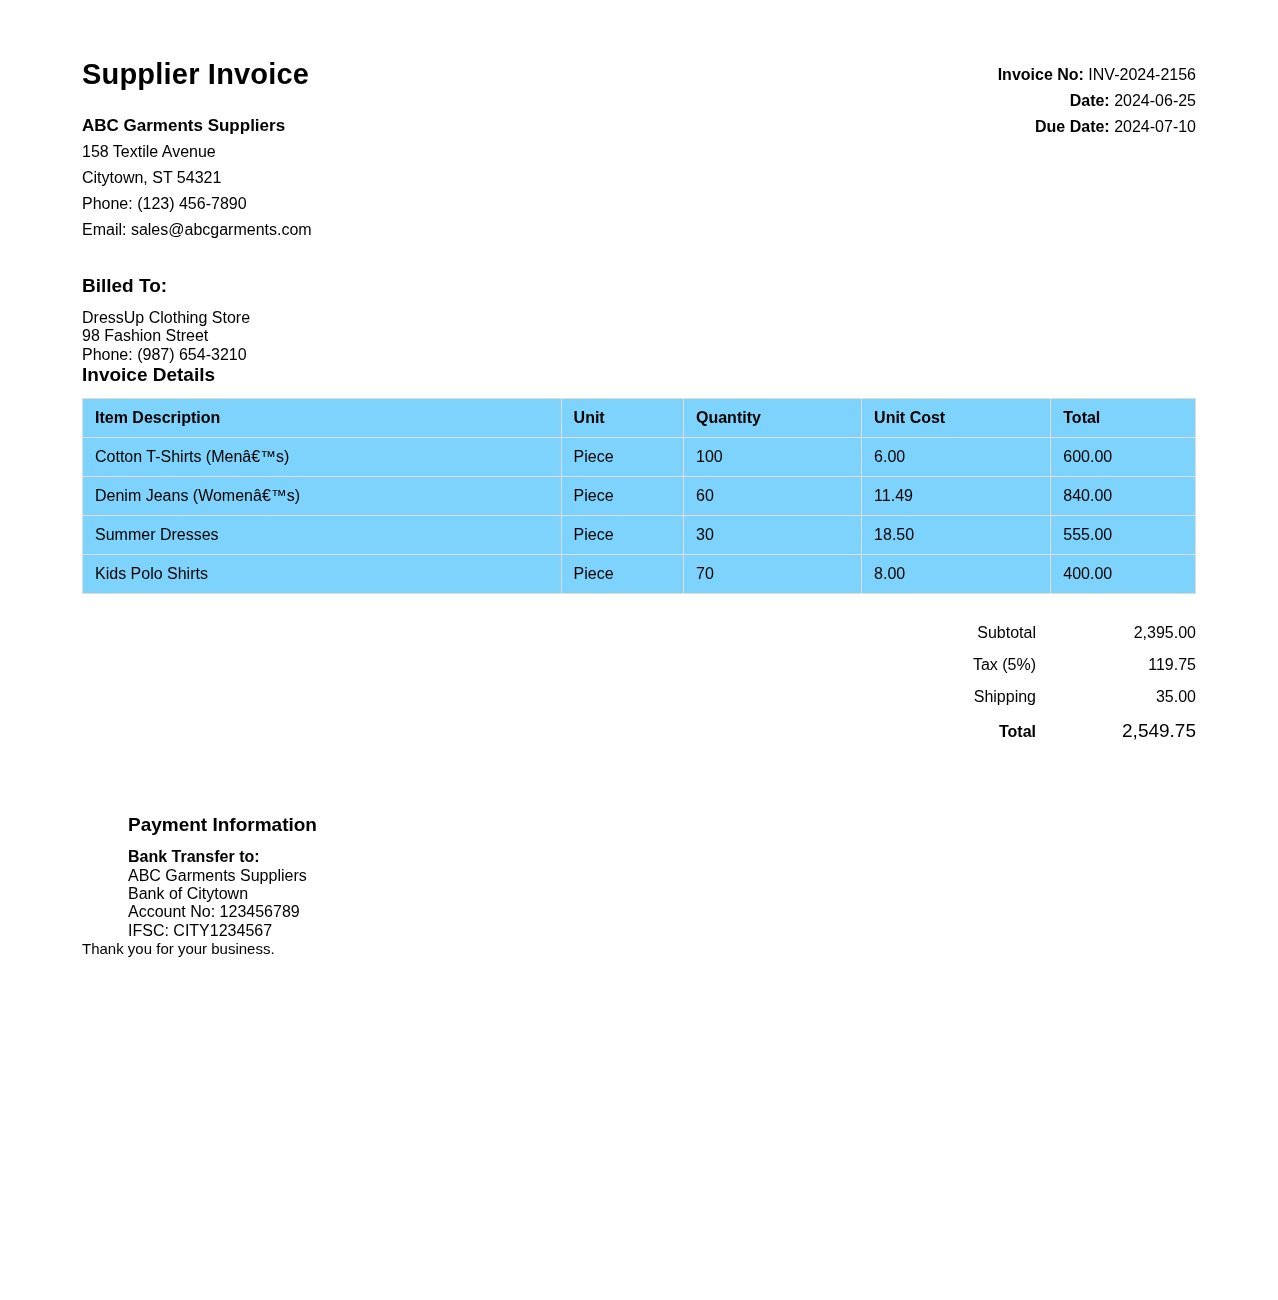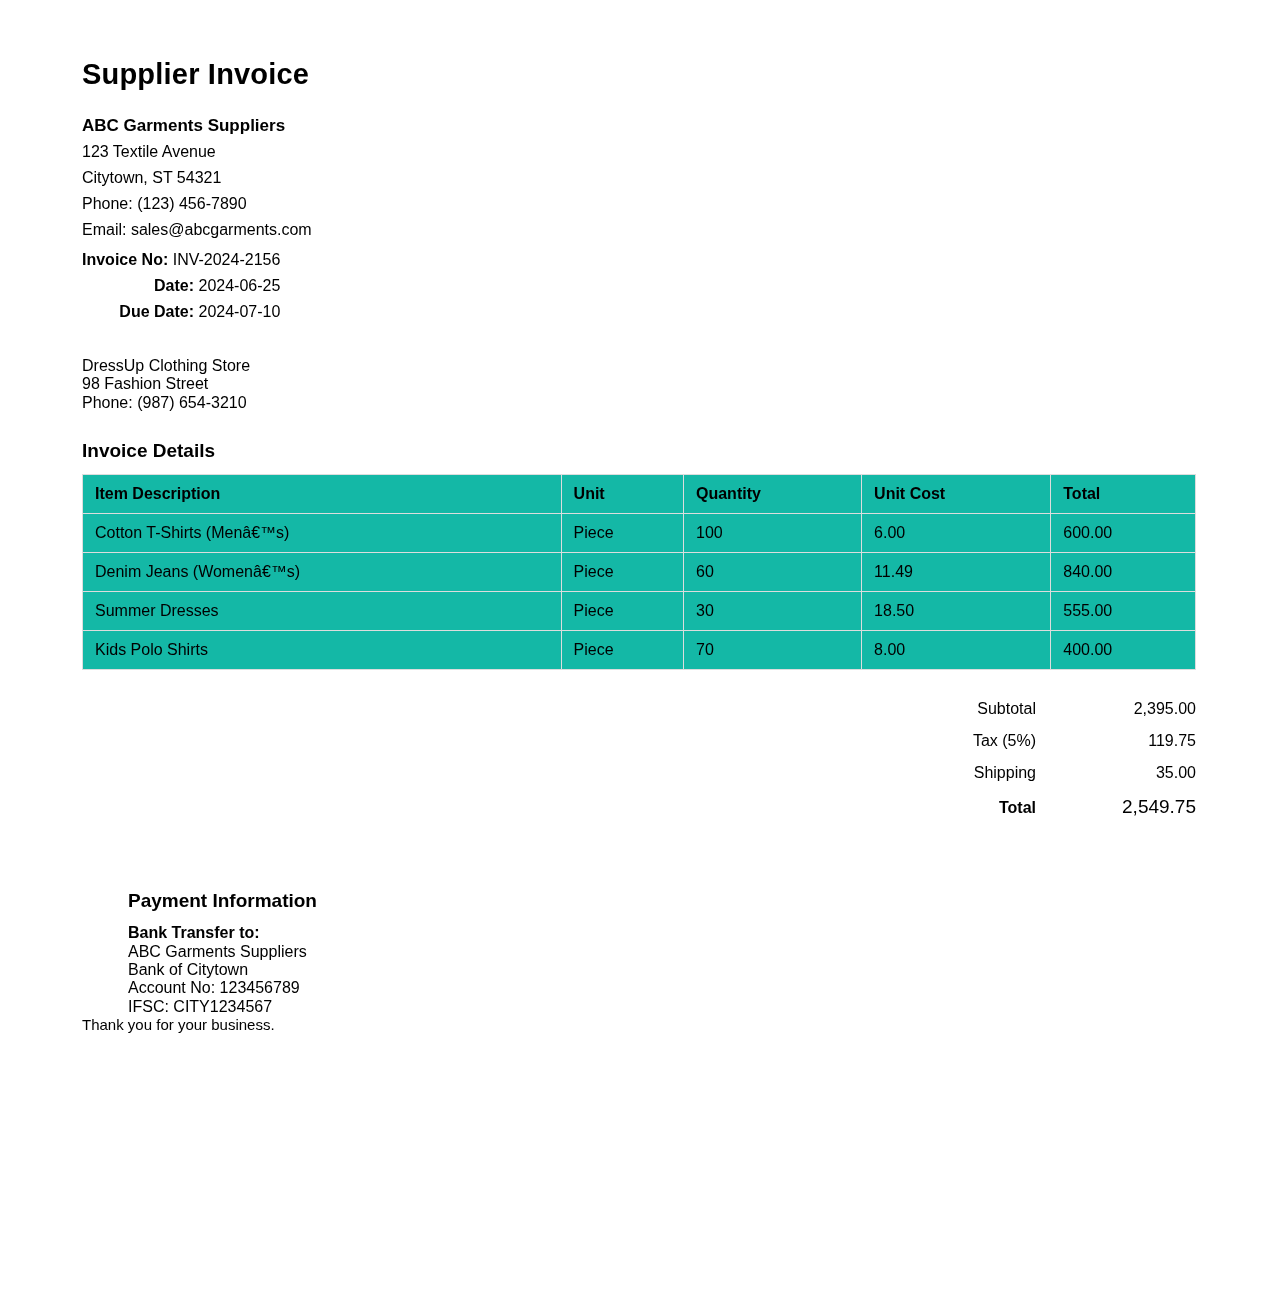--- a/index.html
+++ b/index.html
@@ -17,21 +17,20 @@
   }
   .container {
     padding: 58px 82px 0 82px;
   }
 
   
   .header {
     display: flex;
     justify-content: space-between;
     align-items: flex-start;
-    flex-direction: column;
   }
   .page-title {
     font-size: 29px;
     font-weight: bold;
     margin: 0 0 22px 0;
     letter-spacing: 0.2px;
   }
   .supplier-name {
     font-size: 17px;
     font-weight: bold;
@@ -55,32 +54,32 @@
     font-weight: bold;
     margin: 0 0 12px 0;
   }
   .billed-section { margin-top: 32px; }
   .billed-lines, .payment-lines {
     font-size: 16px;
     line-height: 1.15;
   }
 
   
-  .details-section { margin-top: 28px; }
+  .details-section { }
   table.items {
     width: 100%;
     border-collapse: collapse;
     font-size: 16px;
   }
   table.items th, table.items td {
     border: 1px solid #dddddd;
     padding: 10px 12px;
     text-align: left;
     vertical-align: middle;
-    background: #14b8a6;
+    background: #7dd3fc;
   }
   table.items th { font-weight: bold; }
   .col-desc  { width: 43%; }
   .col-unit  { width: 11%; }
   .col-qty   { width: 16%; }
   .col-cost  { width: 17%; }
   .col-total { width: 13%; }
 
   
   .totals-section { margin-top: 30px; }
@@ -116,21 +115,21 @@
 </style>
 </head>
 <body>
 
 <div class="container">
 
   <div class="header">
     <div class="header-left">
       <h1 class="page-title">Supplier Invoice</h1>
       <div class="supplier-name">ABC Garments Suppliers</div>
-      <div class="supplier-line">123 Textile Avenue</div>
+      <div class="supplier-line">158 Textile Avenue</div>
       <div class="supplier-line">Citytown, ST 54321</div>
       <div class="supplier-line">Phone: (123) 456-7890</div>
       <div class="supplier-line">Email: sales@abcgarments.com</div>
     </div>
     <div class="invoice-meta">
       <div>
         <span class="meta-label">Invoice No:</span>
         <span>INV-2024-2156</span>
       </div>
       <div>
@@ -138,20 +137,21 @@
         <span>2024-06-25</span>
       </div>
       <div>
         <span class="meta-label">Due Date:</span>
         <span>2024-07-10</span>
       </div>
     </div>
   </div>
 
   <div class="billed-section">
+    <h3 class="section-heading">Billed To:</h3>
     <div class="billed-lines">
       <div>DressUp Clothing Store</div>
       <div>98 Fashion Street</div>
       <div>Phone: (987) 654-3210</div>
     </div>
   </div>
 
   <div class="details-section">
     <h3 class="section-heading">Invoice Details</h3>
     <table class="items">

